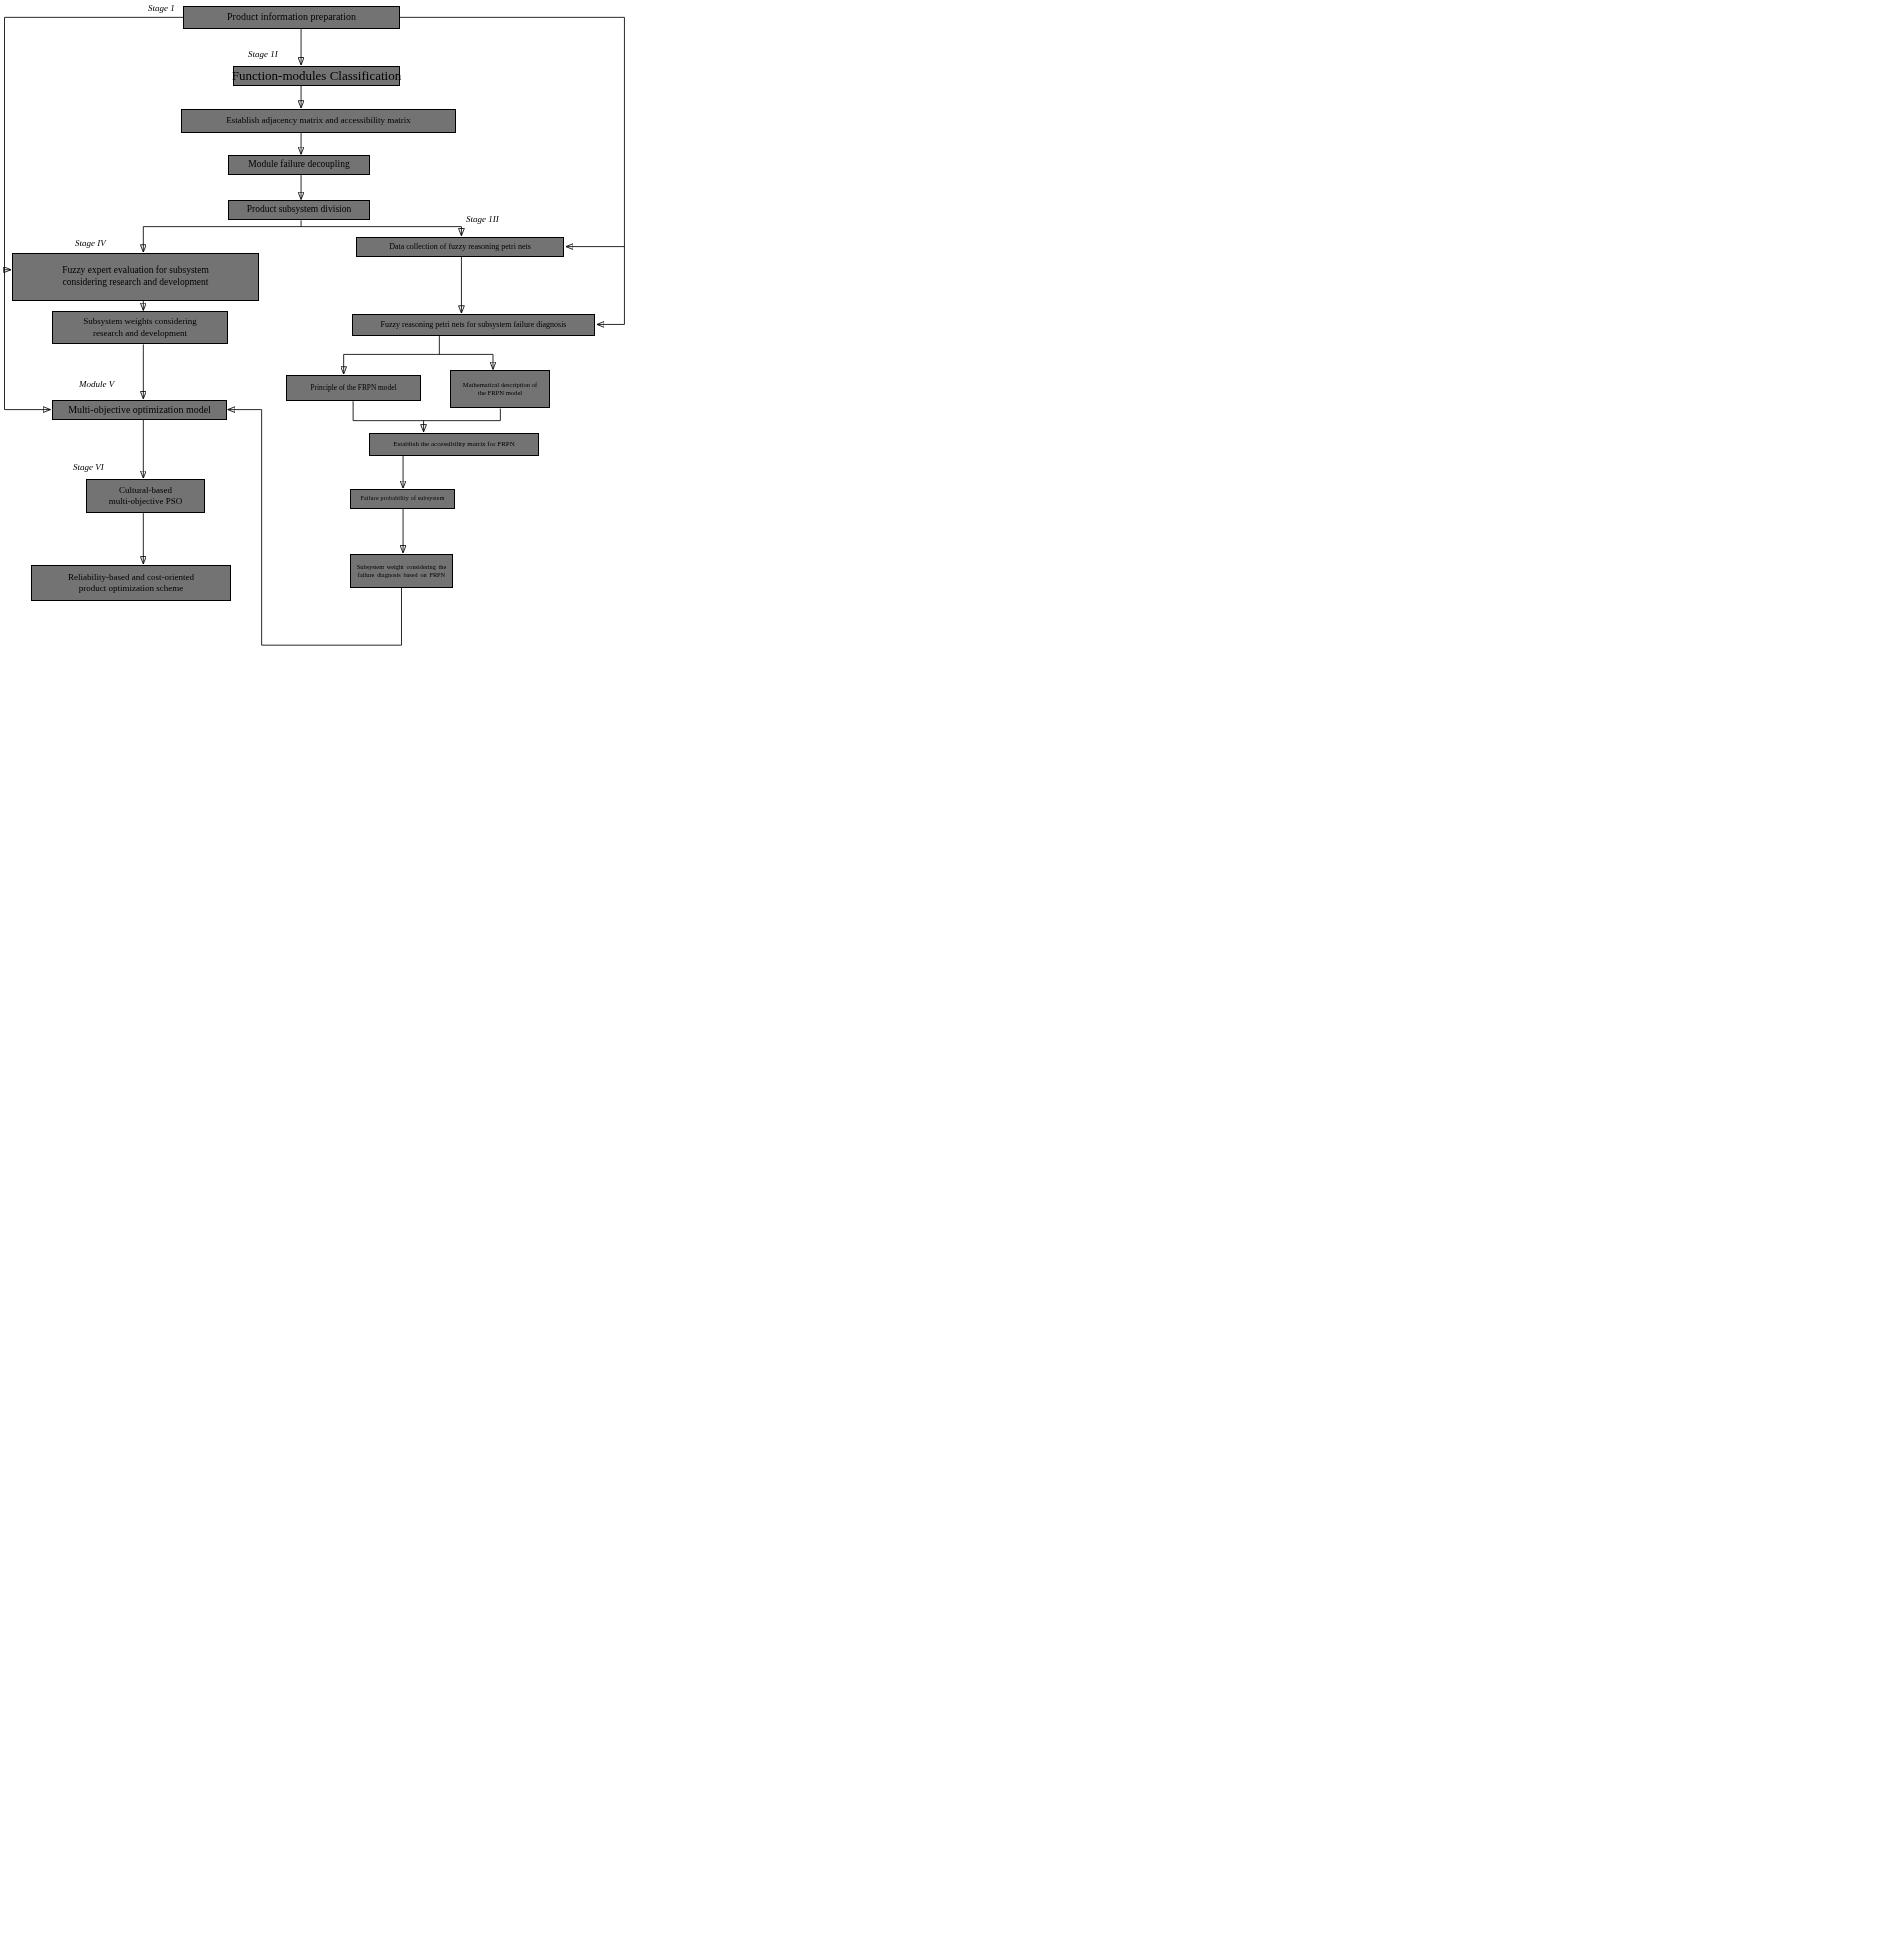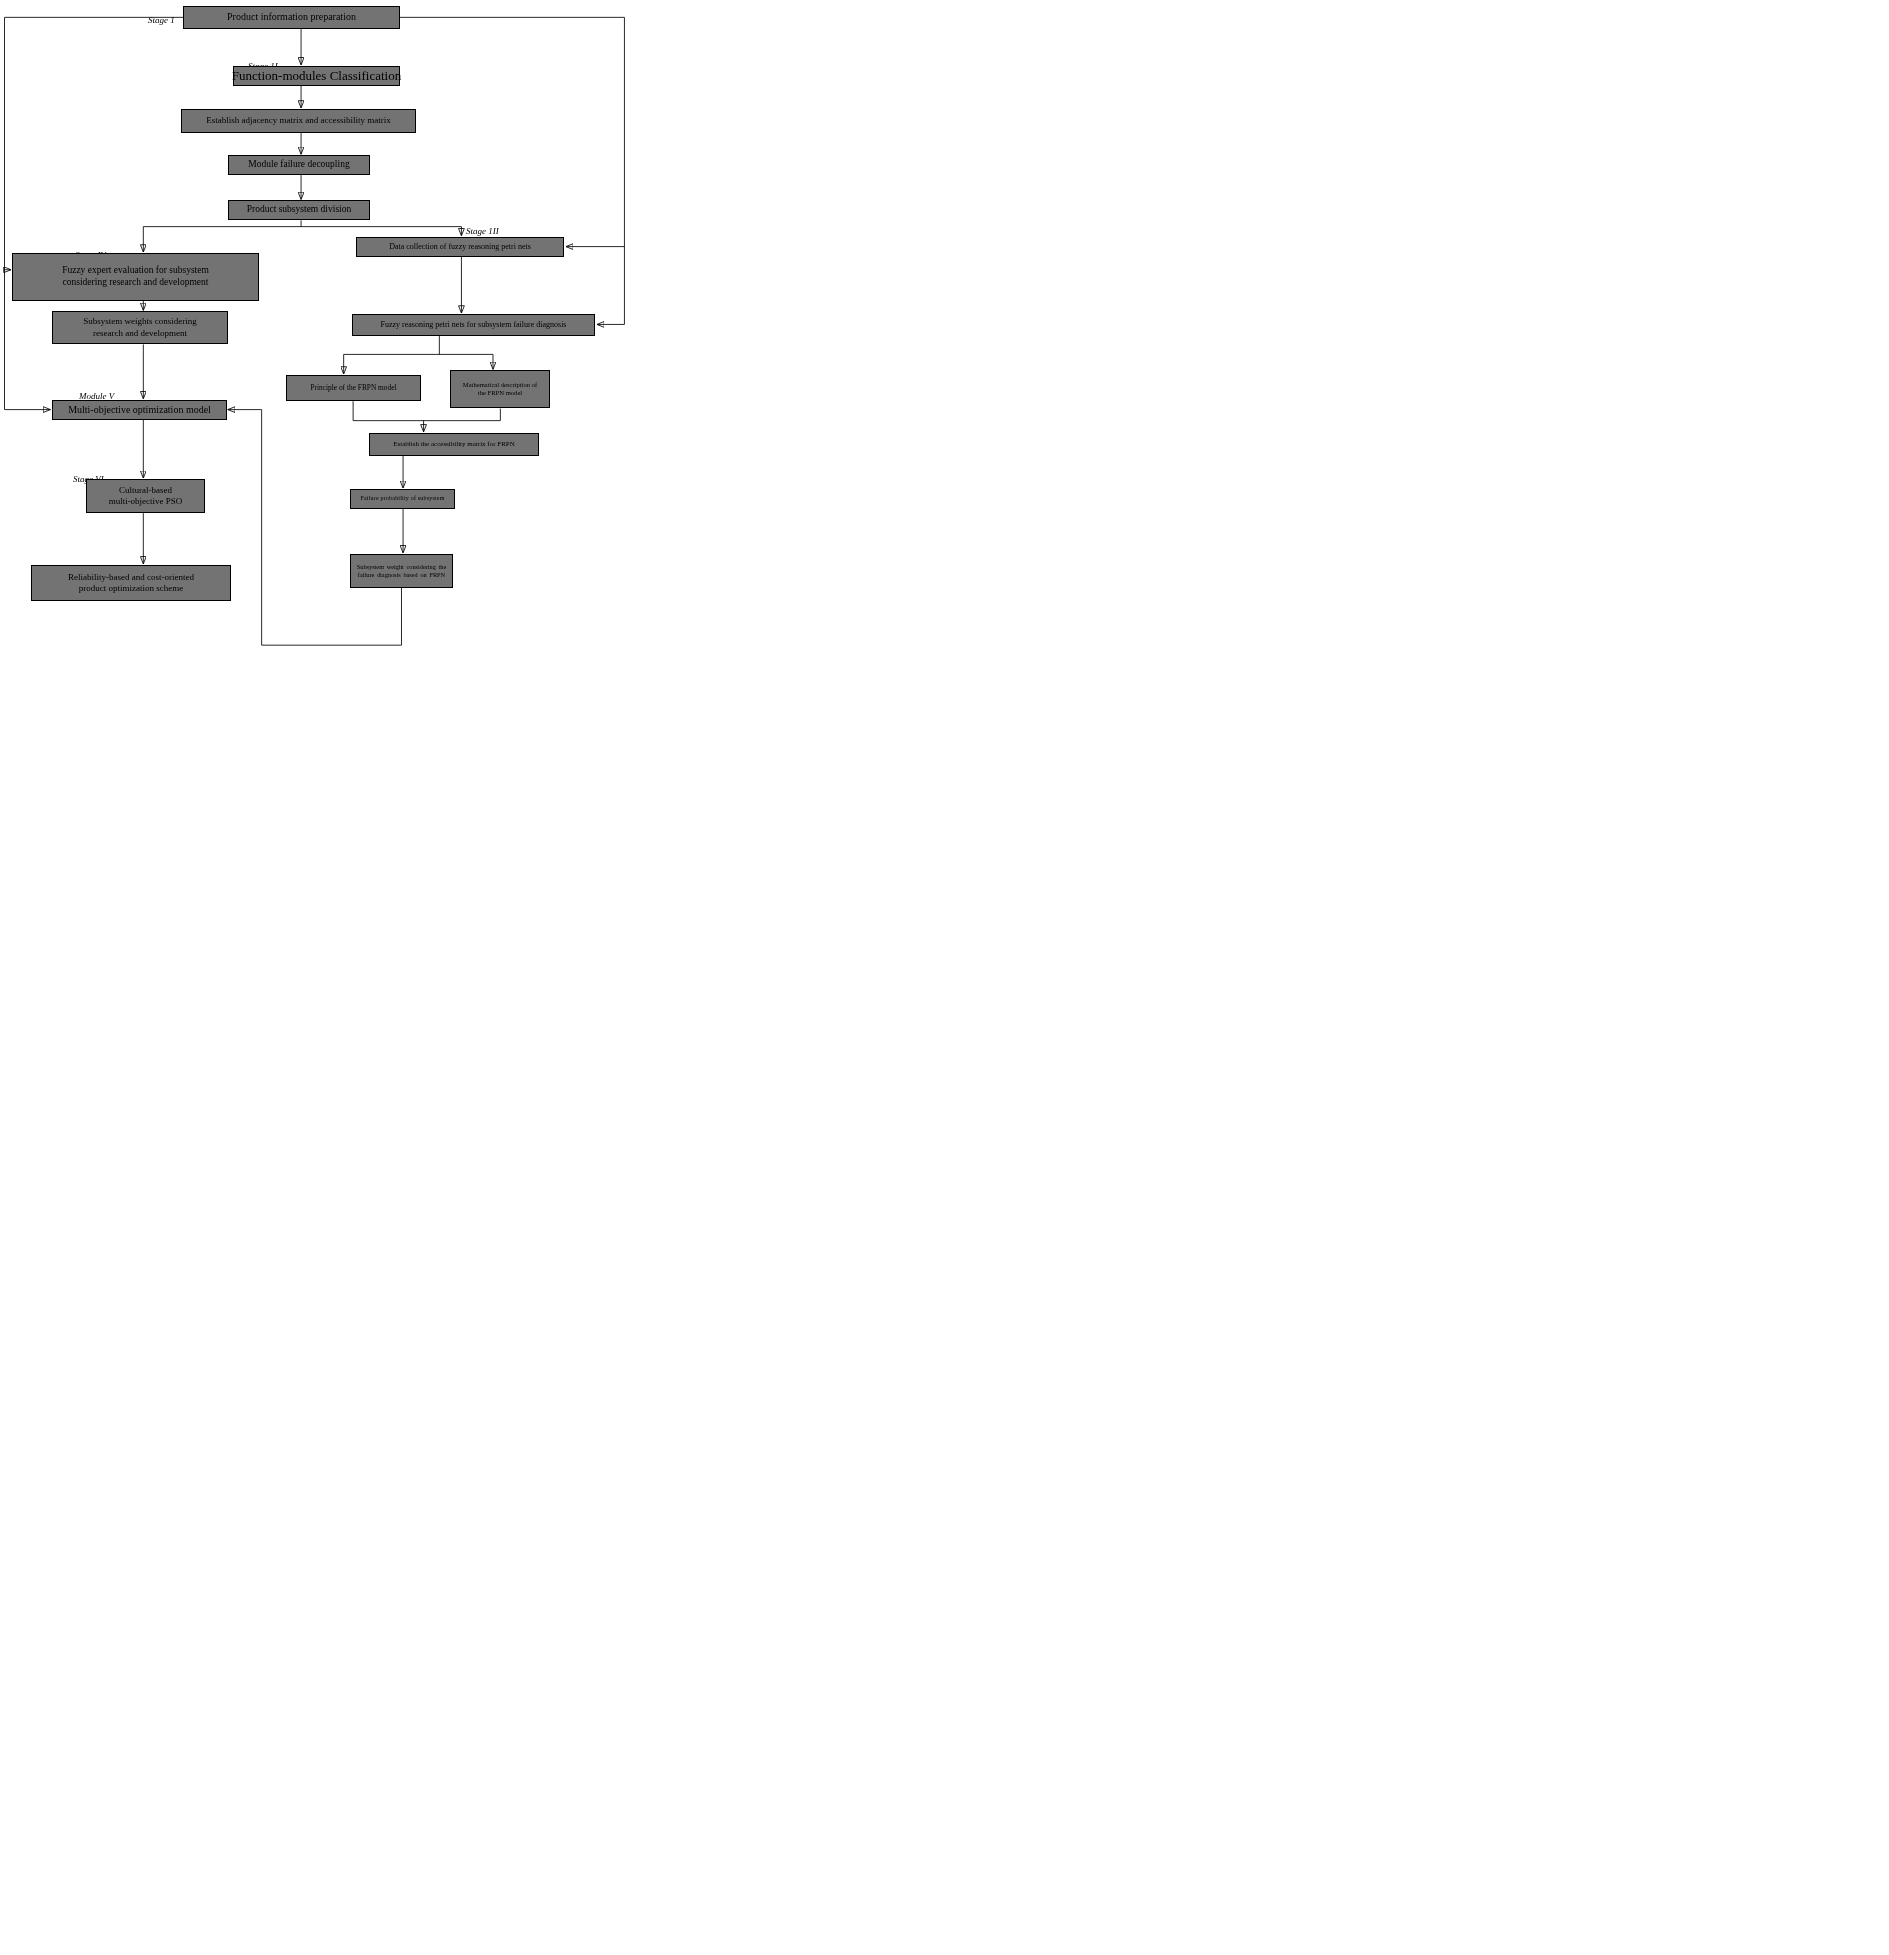--- a/index.html
+++ b/index.html
@@ -22,21 +22,20 @@
     text-align:center;
     line-height:1.25;
   }
   .node.thick{border-width:1.6px;}
   .node span{display:block;white-space:nowrap;}
   .stage{
     position:absolute;
     font-style:italic;
     font-size:9px;
     white-space:nowrap;
-    margin-top:12px;
   }
 </style>
 </head>
 <body>
 
 <div class="canvas">
 
   <svg class="wires" width="630" height="652" viewBox="0 0 1197 1240">
     <defs>
       <marker id="arr" markerUnits="userSpaceOnUse" markerWidth="15" markerHeight="12" refX="14" refY="6" orient="auto">
@@ -89,21 +88,21 @@
   <div class="stage" style="left:75px;top:238px;">Stage IV</div>
   <div class="stage" style="left:79px;top:379px;">Module V</div>
   <div class="stage" style="left:73px;top:462px;">Stage VI</div>
 
   <div class="node thick" style="left:183px;top:6.3px;width:217px;height:22.6px;font-size:10px;">
     <span>Product information preparation</span>
   </div>
   <div class="node" style="left:233px;top:66px;width:167px;height:20px;font-size:13px;">
     <span>Function-modules Classification</span>
   </div>
-  <div class="node" style="left:181px;top:109px;width:235px;height:24px;font-size:9px;">
+  <div class="node" style="left:181px;top:109px;width:275px;height:24px;font-size:9px;">
     <span>Establish adjacency matrix and accessibility matrix</span>
   </div>
   <div class="node" style="left:228px;top:155px;width:142px;height:20px;font-size:9.5px;">
     <span>Module failure decoupling</span>
   </div>
   <div class="node" style="left:228px;top:200px;width:142px;height:20px;font-size:9.5px;">
     <span>Product subsystem division</span>
   </div>
 
   <div class="node" style="left:12px;top:253px;width:247px;height:48px;font-size:9.5px;">

